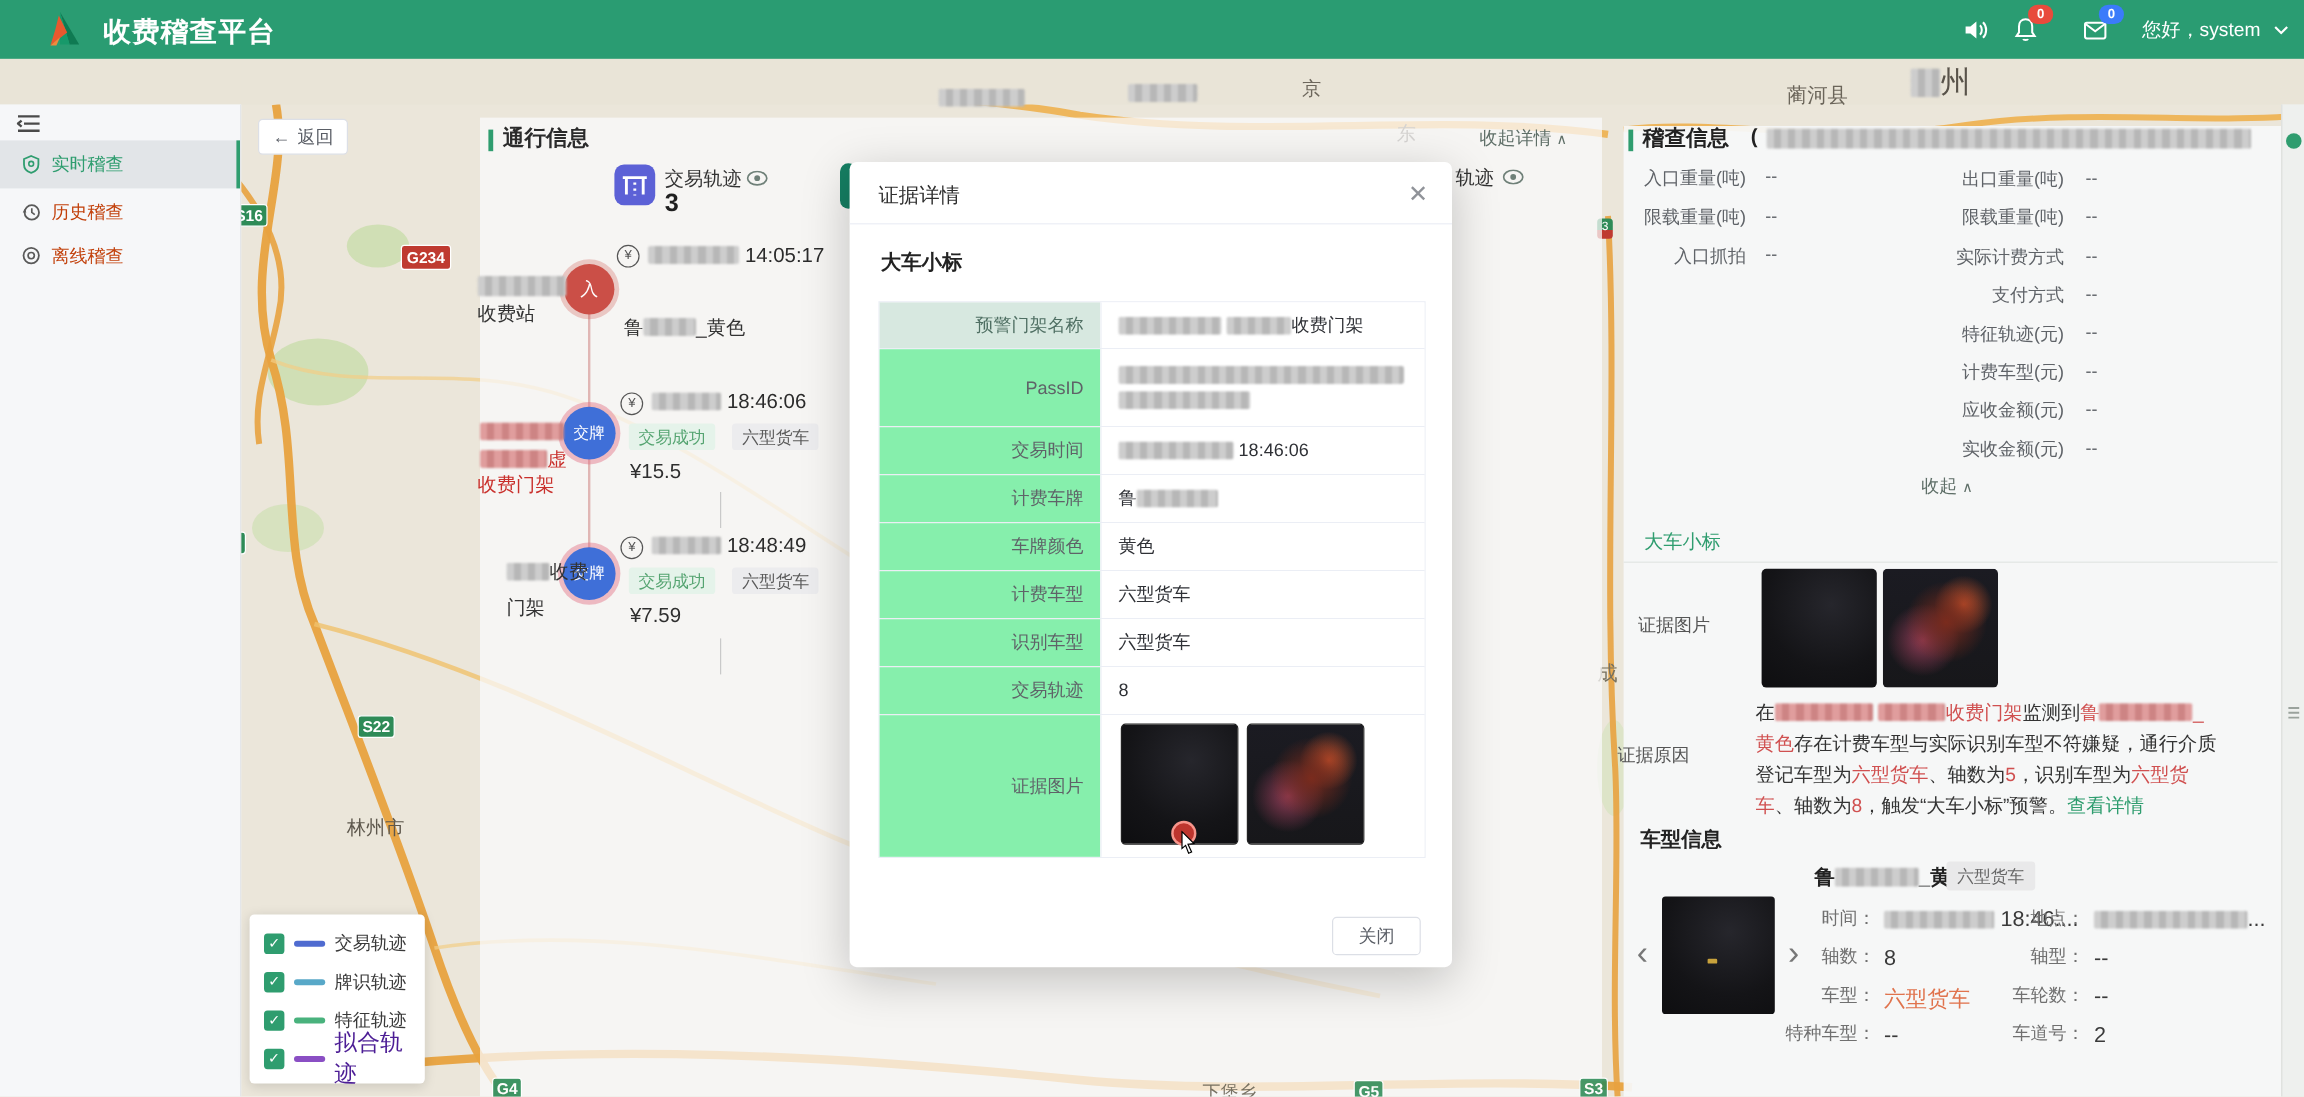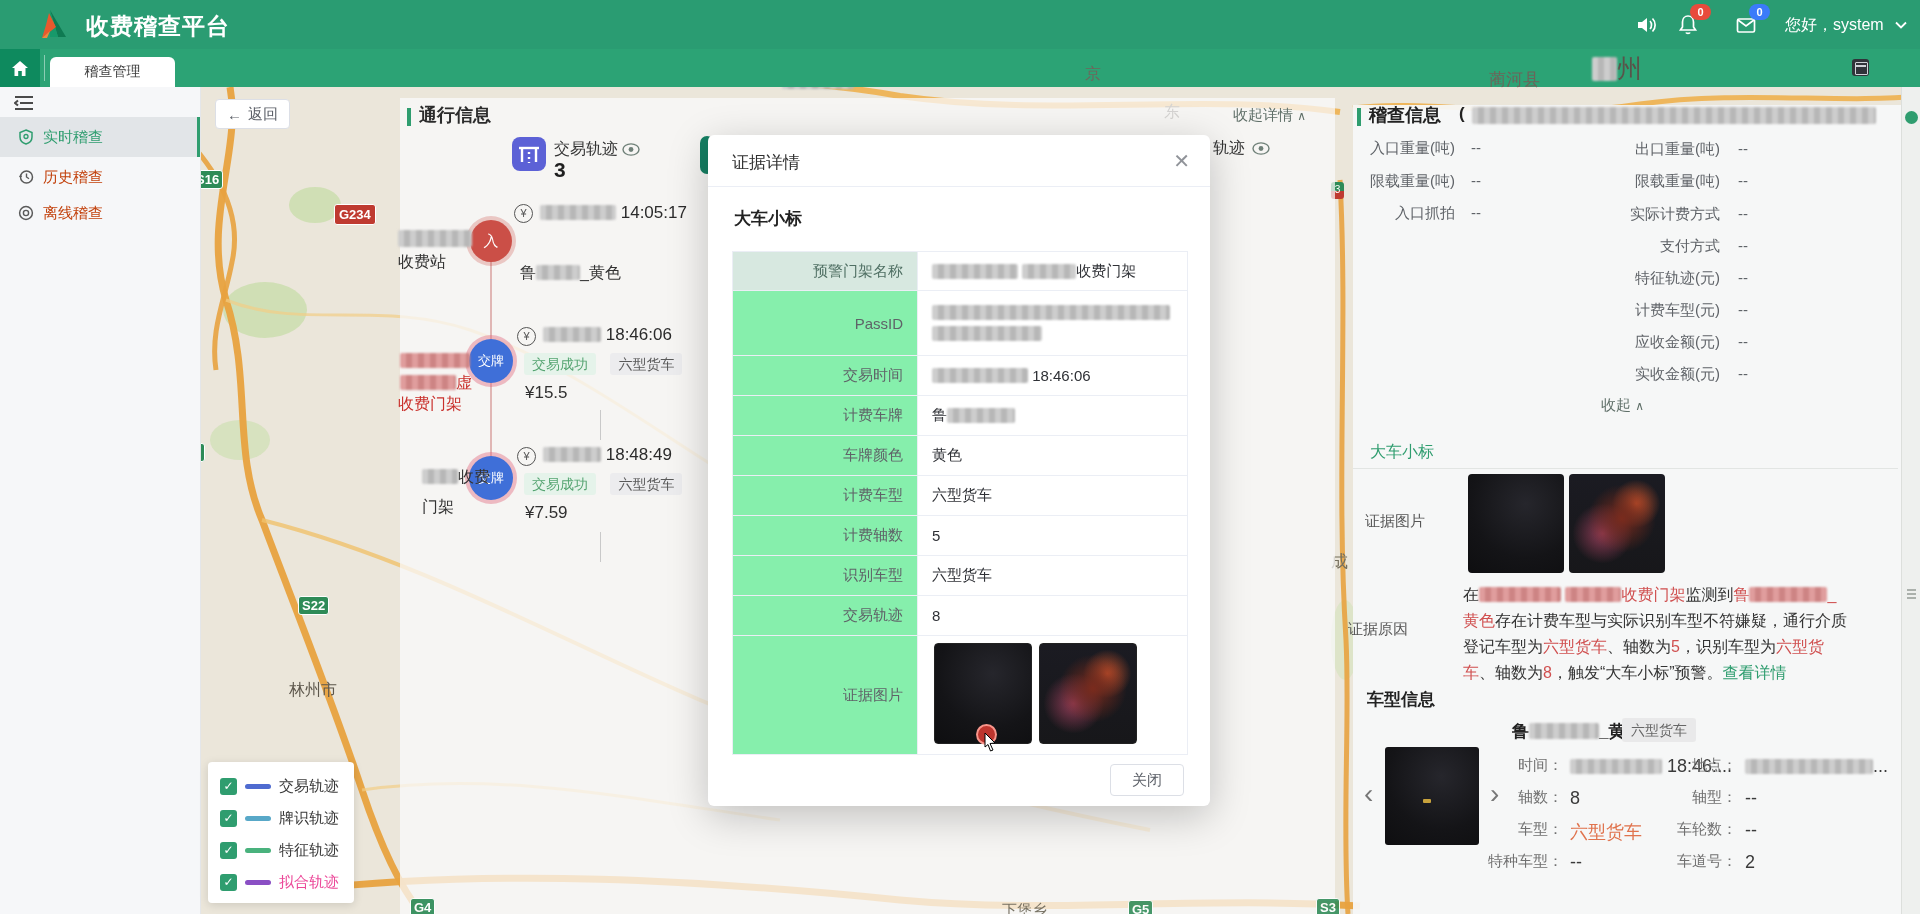--- a/index.html
+++ b/index.html
@@ -311,21 +311,21 @@
       <span style="font-size:15px;color:#3a3a3a">牌识轨迹</span>
       </div>
     <div class="lrow" style="top:78px">
       <span class="cbox">✓</span>
       <span class="lline" style="background:#49b27d"></span>
       <span style="font-size:15px;color:#3a3a3a">特征轨迹</span>
       </div>
     <div class="lrow" style="top:110px">
       <span class="cbox">✓</span>
       <span class="lline" style="background:#8a4fc4"></span>
-      <span style="font-size:15px;color:#ec4899">拟合轨迹</span>
+      <span style="font-size:19px;color:#4c1d95">拟合轨迹</span>
       </div>
   </div>
 
   <div class="abs" style="left:700px;top:136px;width:14px;height:38px;border-radius:7px;background:#157f63;z-index:9"></div>
   <div class="modal">
     <div class="m-head">
       <div class="t" style="left:24px;top:16px;font-size:17px;color:#2f2f2f">证据详情</div>
       <div class="m-close">✕</div>
     </div>
     <div class="t" style="left:26px;top:72px;font-size:17px;font-weight:bold;color:#222">大车小标</div>
@@ -358,26 +358,20 @@
       <div class="trow" style="height:39px">
         <div class="tlab">车牌颜色</div>
         <div class="tval">
             <span>黄色</span>
           </div>
       </div>
       <div class="trow" style="height:39px">
         <div class="tlab">计费车型</div>
         <div class="tval">
             <span>六型货车</span>
-          </div>
-      </div>
-      <div class="trow" style="height:39px">
-        <div class="tlab">计费轴数</div>
-        <div class="tval">
-            <span>5</span>
           </div>
       </div>
       <div class="trow" style="height:39px">
         <div class="tlab">识别车型</div>
         <div class="tval">
             <span>六型货车</span>
           </div>
       </div>
       <div class="trow" style="height:39px">
         <div class="tlab">交易轨迹</div>
@@ -451,35 +445,20 @@
     <div class="abs" style="left:4px;top:500px;width:11px;height:14px">
       <svg width="11" height="14" viewBox="0 0 11 14">
           <g stroke="#9aa29c" stroke-width="1.6">
             <path d="M1,3 H10"></path>
             <path d="M1,7 H10"></path>
             <path d="M1,11 H10"></path>
           </g>
         </svg></div>
   </div>
 
-  <div class="tabbar">
-    <div class="homebox">
-      <svg width="18" height="17" viewBox="0 0 18 17">
-          <path d="M9,1 L17,8 H14.5 V16 H10.8 V11 H7.2 V16 H3.5 V8 H1 Z" fill="#fff"></path>
-        </svg>
-    </div>
-    <div class="abs" style="left:44px;top:6px;width:1px;height:26px;background:rgba(255,255,255,.45)"></div>
-    <div class="tab">
-        <span>稽查管理</span>
-      </div>
-    <div class="abs" style="left:1852px;top:10px;width:17px;height:17px;background:#30343a;border-radius:3px">
-      <div style="position:absolute;left:3px;top:3px;width:11px;height:11px;border:1.5px solid #cfd3d8;border-radius:1px"></div>
-      <div style="position:absolute;left:3px;top:6px;width:11px;height:1.5px;background:#cfd3d8"></div>
-    </div>
-  </div>
 
   <div class="header">
     <svg class="abs" style="left:36px;top:7px" width="36" height="35" viewBox="0 0 36 35">
       <polygon points="14,3 30,30 22,30" fill="#0f7a52"></polygon>
       <polygon points="14,3 22,30 14,30" fill="#17996a"></polygon>
       <polygon points="13,6 20,20 6,31 10,18" fill="#e8592e"></polygon>
       <polygon points="6,31 14,24 11,31" fill="#f08a3c"></polygon>
     </svg>
     <div class="h-title">收费稽查平台</div>
 

